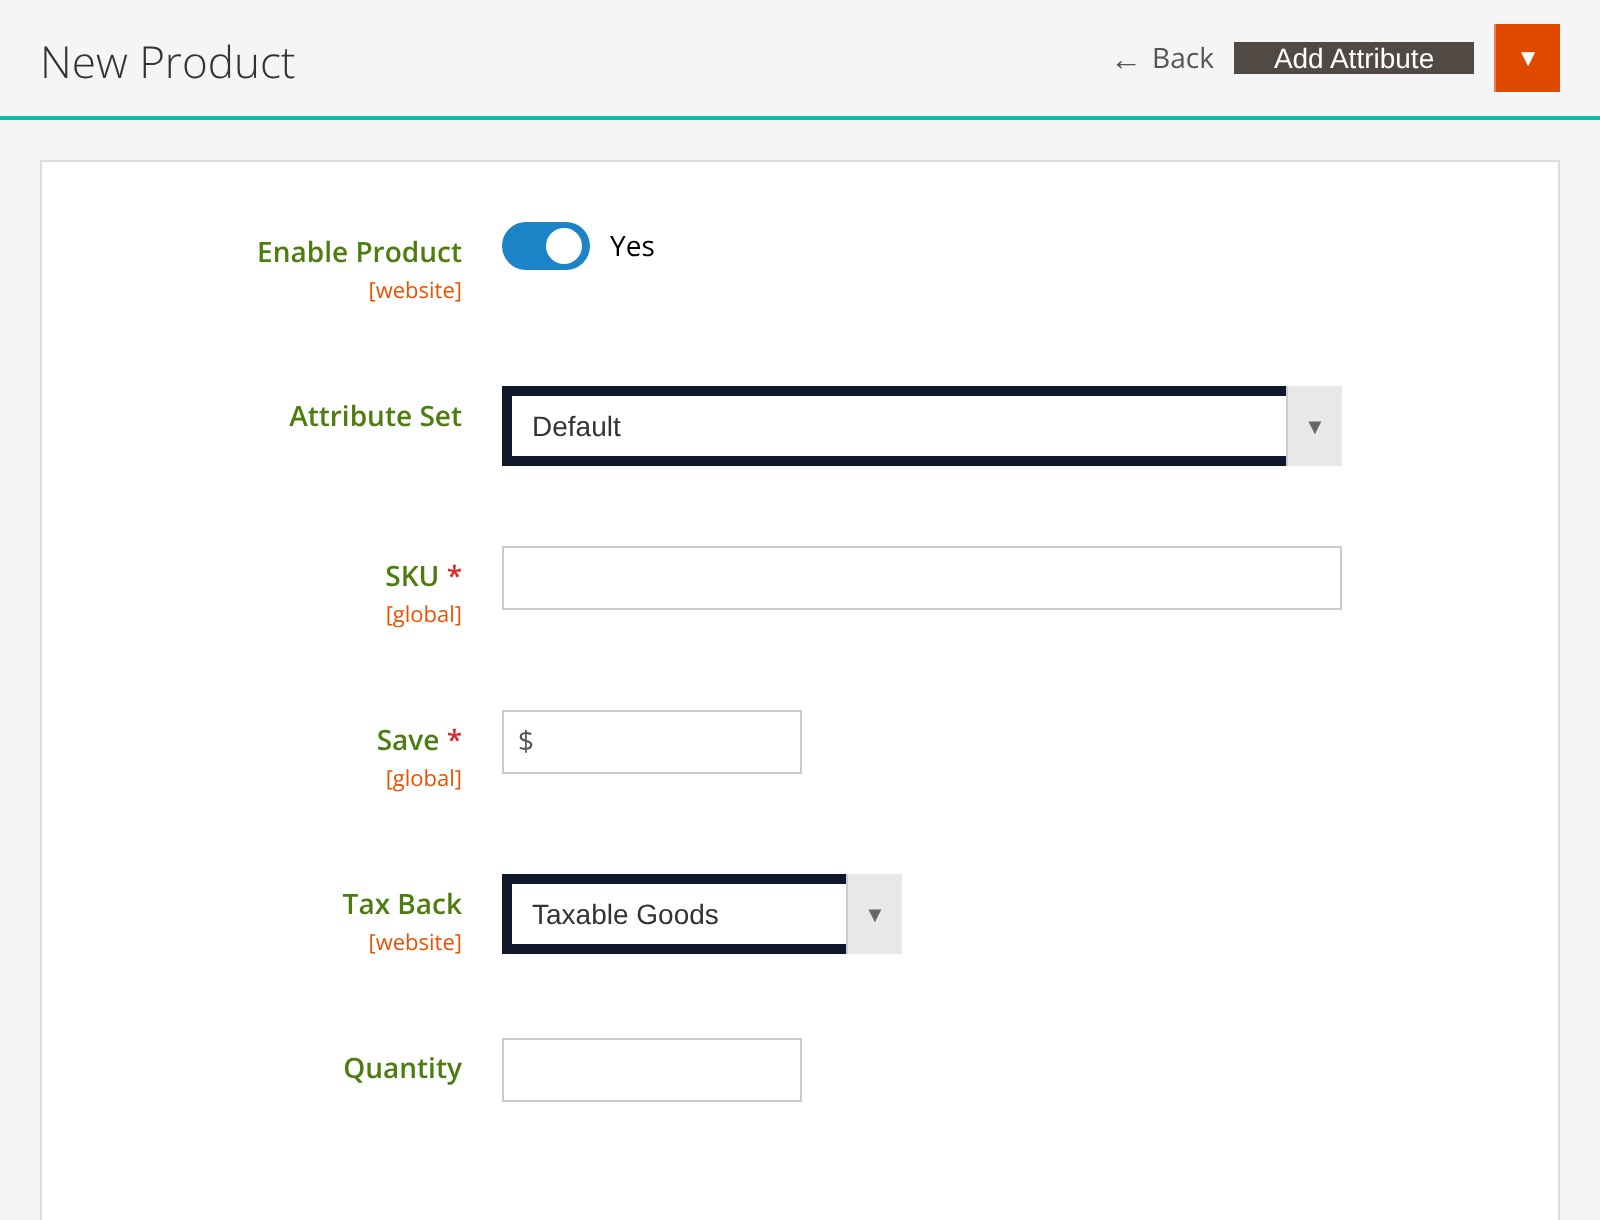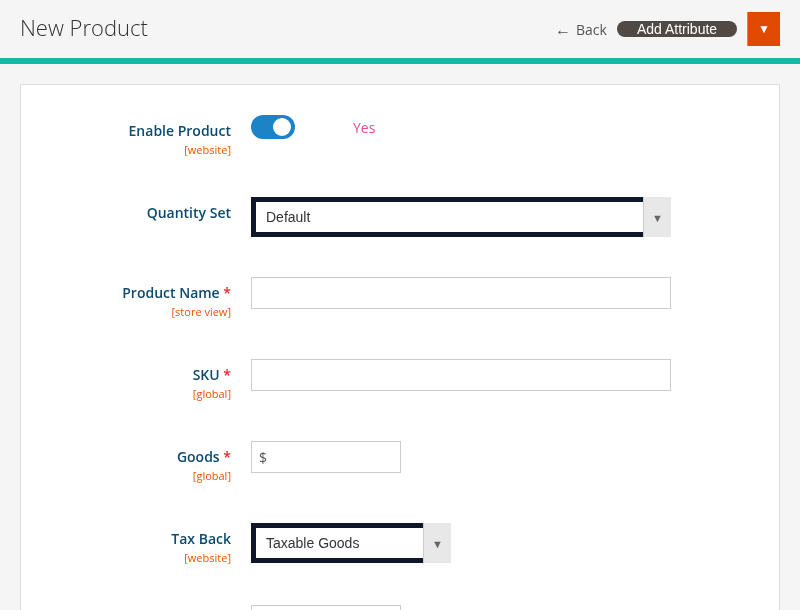--- a/index.html
+++ b/index.html
@@ -6,24 +6,24 @@
     body {
       font-family: 'Open Sans', Arial, sans-serif;
       background: #f5f5f5;
       color: #333;
       font-size: 14px;
     }
 
     
     .page-header {
       display: flex;
-      align-items: flex-start;
+      align-items: flex-end;
       background: #f5f5f5;
       padding: 12px 20px;
-      border-bottom: 6px solid #14b8a6;
+      border-bottom: 2px solid #14b8a6;
       min-height: 60px;
     }
     .page-title {
       font-size: 22px;
       font-weight: 300;
       color: #333;
       flex: 1;
     }
     .header-actions {
       display: flex;
@@ -42,21 +42,21 @@
     .back-arrow {
       font-size: 16px;
     }
     .btn-add-attribute {
       background: #514943;
       color: #fff;
       border: none;
       padding: 0 20px;
       font-size: 14px;
       cursor: pointer;
-      border-radius: 12px;
+      border-radius: 0;
     }
     .btn-save-group {
       display: flex;
     }
     .btn-save {
       background: #eb5202;
       color: #fff;
       border: none;
       padding: 10px 20px;
       font-size: 14px;
@@ -93,21 +93,21 @@
     .form-label-group {
       width: 200px;
       text-align: right;
       padding-right: 20px;
       padding-top: 6px;
       flex-shrink: 0;
     }
     .form-label {
       font-weight: 600;
       font-size: 14px;
-      color: #0c4a6e;
+      color: #4d7c0f;
     }
     .form-label-required::after {
       content: ' *';
       color: #e22626;
     }
     .form-scope {
       display: block;
       font-size: 11px;
       color: #eb5202;
       margin-top: 2px;
@@ -151,22 +151,21 @@
       height: 18px;
       width: 18px;
       left: 22px;
       bottom: 3px;
       background: white;
       border-radius: 50%;
       transition: 0.3s;
     }
     .toggle-label {
       font-size: 14px;
-      color: #ec4899;
-      margin-left: 48px;
+      color: #000000;
     }
 
     
     .form-input {
       width: 100%;
       max-width: 420px;
       padding: 7px 10px;
       border: 1px solid #ccc;
       font-size: 14px;
       color: #333;
@@ -271,55 +270,46 @@
             <input type="checkbox" checked="" style="">
             <span class="toggle-slider"></span>
           </label>
           <span class="toggle-label">Yes</span>
         </div>
       </div>
     </div>
 
     <div class="form-row">
       <div class="form-label-group">
-        <span class="form-label">Quantity Set</span>
+        <span class="form-label">Attribute Set</span>
       </div>
       <div class="form-field">
         <div class="form-select-wrap">
           <select class="form-select">
             <option>Default</option>
           </select>
           <span class="select-arrow">▼</span>
         </div>
       </div>
     </div>
 
-    <div class="form-row">
-      <div class="form-label-group">
-        <span class="form-label form-label-required">Product Name</span>
-        <span class="form-scope">[store view]</span>
-      </div>
-      <div class="form-field">
-        <input type="text" class="form-input" style="">
-      </div>
-    </div>
 
     <div class="form-row">
       <div class="form-label-group">
         <span class="form-label form-label-required">SKU</span>
         <span class="form-scope">[global]</span>
       </div>
       <div class="form-field">
         <input type="text" class="form-input" style="">
       </div>
     </div>
 
     <div class="form-row">
       <div class="form-label-group">
-        <span class="form-label form-label-required">Goods</span>
+        <span class="form-label form-label-required">Save</span>
         <span class="form-scope">[global]</span>
       </div>
       <div class="form-field">
         <div class="price-input-wrap">
           <span class="price-prefix">$</span>
           <input type="text" class="price-input" style="">
         </div>
       </div>
     </div>
 

